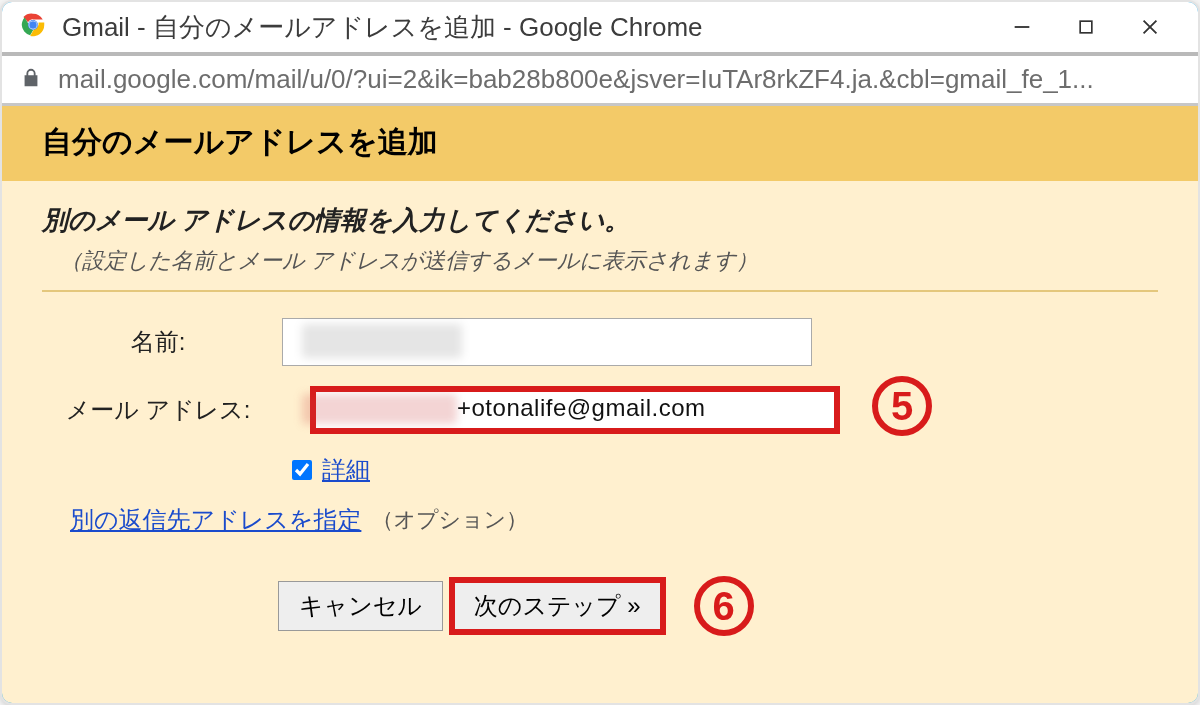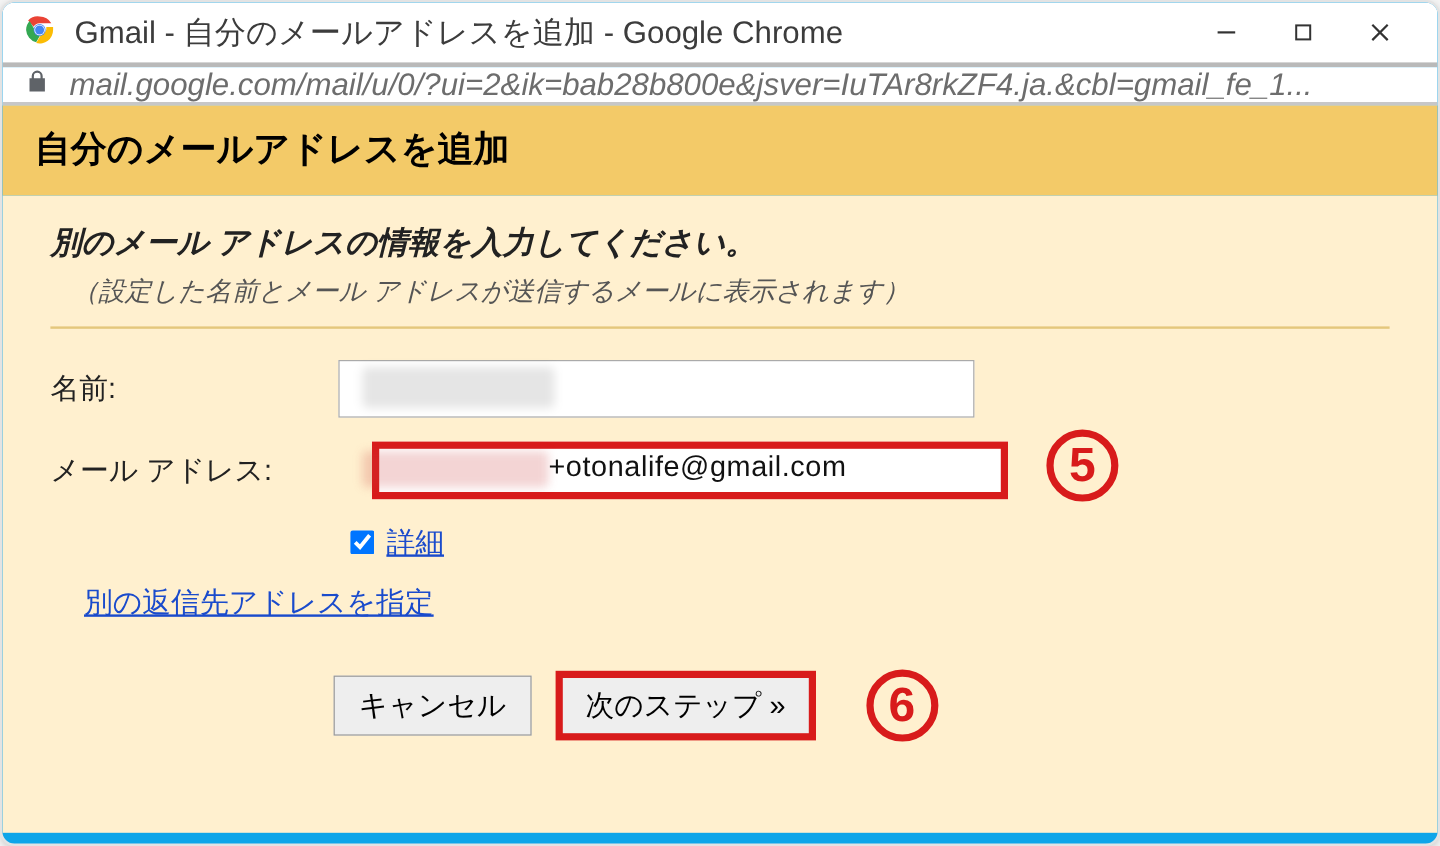--- a/index.html
+++ b/index.html
@@ -5,46 +5,46 @@
     * { box-sizing:border-box; margin:0; padding:0; }
     html,body{ width:1200px; height:705px; background:#f4f4f4; font-family:"Hiragino Kaku Gothic ProN","Yu Gothic",Meiryo,Arial,sans-serif; color:#222; }
     
     .card{ position:absolute; left:0; top:0; width:1200px; height:705px; border-radius:12px; background:#0ea5e9; border:2px solid #e3e3e3; box-shadow:0 2px 6px rgba(0,0,0,.15); overflow:hidden; }
     
     .titlebar{ display:flex; align-items:center; height:54px; padding:0 16px; background:#fff; border-bottom:4px solid #b9b9b9; }
     .titlebar svg{ flex:none; }
     .title-text{ margin-left:14px; font-size:26px; color:#3c3c3c; flex:1; white-space:nowrap; overflow:hidden; }
     .win-btn{ width:64px; height:54px; display:flex; align-items:center; justify-content:center; color:#4a4a4a; }
     
-    .addrbar{ display:flex; align-items:center; height:32px; padding:0 18px; background:#fff; border-bottom:3px solid #c7c7c7;font-style:italic; }
+    .addrbar{ display:flex; align-items:center; height:50px; padding:0 18px; background:#fff; border-bottom:3px solid #c7c7c7; }
     .url-text{ margin-left:16px; font-size:26px; color:#6d6d6d; white-space:nowrap; overflow:hidden; }
     
-    .hdr{ background:#f3ca68; padding:16px 27px 18px; font-size:30px; font-weight:bold; color:#000; }
+    .hdr{ background:#f3ca68; padding:16px 40px 18px; font-size:30px; font-weight:bold; color:#000; }
     
     .panel{ background:#fff0cf; padding:22px 40px 60px; height:calc(100% - 54px - 50px - 66px); }
     .intro{ font-size:26px; font-weight:bold;font-style:italic; }
     .intro-sub{ font-size:22px; color:#555; margin:8px 0 14px 18px;font-style:italic; }
     .hr{ border:none; border-top:2px solid #e4c77c; margin-bottom:26px; }
 
     .form-row{ display:flex; align-items:center; margin-bottom:20px; position:relative; }
-    .form-lbl{ width:240px; text-align:left; font-size:24px; padding-right:8px; }
+    .form-lbl{ width:240px; text-align:center; font-size:24px; padding-right:8px; }
     .text-input{ width:530px; height:48px; font-size:24px; padding:2px 10px; border:1px solid #aaa; background:#fff; }
     .blur{ position:absolute; background:rgba(0,0,0,.10); filter:blur(4px); border-radius:4px; }
     .name-blur{ left:260px; top:6px; width:160px; height:34px; }
     .email-prefix-blur{ left:260px; top:8px; width:155px; height:30px; background:rgba(200,60,60,.22); }
     .email-visible{ position:absolute; left:415px; top:8px; font-size:24px; letter-spacing:.5px; color:#111; }
 
     .highlight5{ border:6px solid #d81b1b; }
     .sub-row{ margin-left:250px; display:flex; align-items:center; gap:10px; font-size:24px; }
     .sub-row.indent{ margin-top:18px; margin-bottom:10px;margin-left:28px; }
     .chk{ width:20px; height:20px; }
     a.lnk, .lnk{ color:#1a4bcc; text-decoration:underline; }
     .opt{ color:#555; font-size:22px; }
 
-    .btn-row{ margin-left:220px; margin-top:40px; display:flex; align-items:center; gap:24px;padding-left:16px; }
+    .btn-row{ margin-left:220px; margin-top:40px; display:flex; align-items:center; gap:10px;padding-left:16px; }
     button.dlg-btn{ font-family:inherit; font-size:24px; padding:8px 20px; background:#eee; border:1px solid #999; cursor:pointer; }
     .highlight6{ outline:6px solid #d81b1b; outline-offset:-2px; font-weight:normal; }
 
     .callout{ display:inline-flex; align-items:center; justify-content:center; width:60px; height:60px; border:6px solid #d81b1b; border-radius:50%; color:#d81b1b; font-size:40px; font-weight:900; }
     .co5{ position:absolute; left:830px; top:-10px; }
     .co6{ margin-left:22px; }
   </style>
 </head>
 <body>
 
@@ -110,20 +110,21 @@
       <span class="callout co5">5</span>
     </div>
 
     <div class="sub-row">
       <input type="checkbox" checked="" class="chk" style="">
       <a href="#" class="lnk">詳細</a>
     </div>
 
     <div class="sub-row indent">
       <a href="#" class="lnk">別の返信先アドレスを指定</a>
+      <span class="opt">（オプション）</span>
     </div>
 
     <div class="btn-row">
       <button class="dlg-btn">キャンセル</button>
       <button class="dlg-btn highlight6">次のステップ »</button>
       <span class="callout co6">6</span>
     </div>
   </div>
 
 </div>

